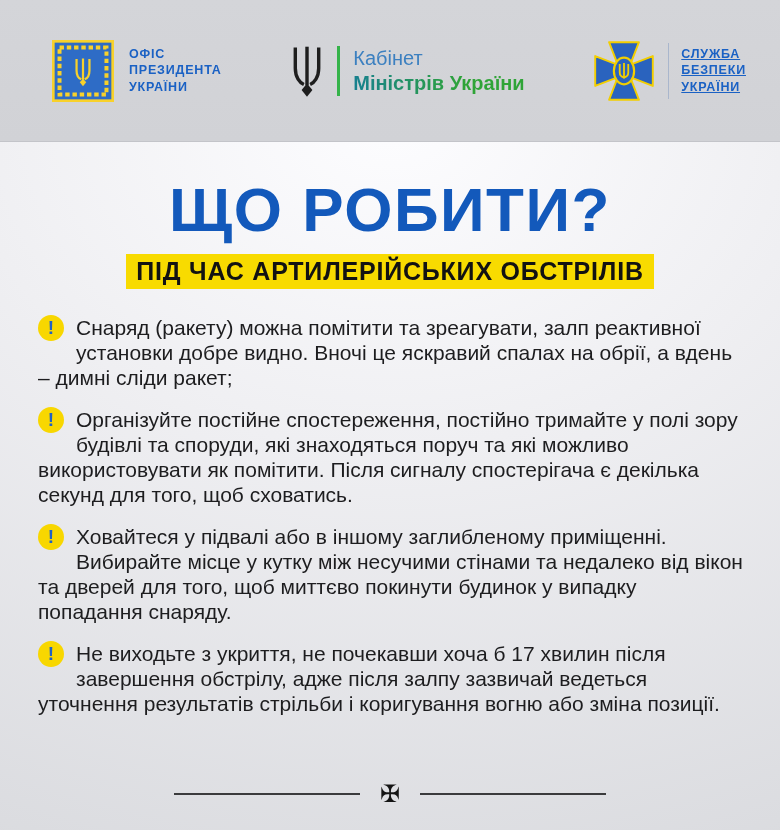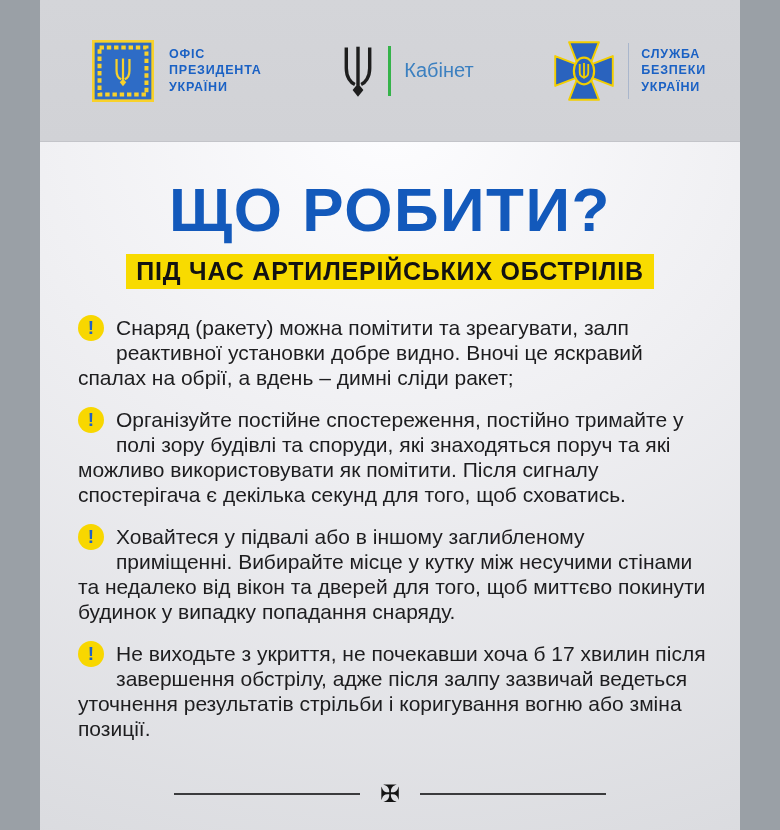--- a/index.html
+++ b/index.html
@@ -1,40 +1,40 @@
 <!DOCTYPE html>
 <html lang="uk"><head>
 <meta charset="utf-8">
 <style>
   * { margin: 0; padding: 0; box-sizing: border-box; }
   html, body { background: #9aa0a6; }
   body { font-family: "Liberation Sans", "DejaVu Sans", sans-serif; }
 
   .page {
     position: relative;
-    width: 700px; height: 830px;
+    width: 780px; height: 830px;
     margin: 0 auto;
     overflow: hidden;
     background: radial-gradient(ellipse 130% 95% at 50% 14%, #fdfdff 0%, #efeff2 42%, #dadbdf 100%);
   }
 
   
   .header {
     height: 142px;
     background: linear-gradient(180deg, #d4d5d9 0%, #d1d2d6 100%);
     border-bottom: 1px solid #c3c4c9;
     display: flex;
     align-items: center;
     justify-content: space-between;
     padding: 0 34px 0 52px;
   }
   .logo { display: flex; align-items: center; }
   .logo-caps { font-size: 12.5px; font-weight: 800; color: #1a61c4; line-height: 16.5px; letter-spacing: 0.8px; }
   .pres-text { margin-left: 15px; }
-  .sbu-text  { margin-left: 0; }
+  .sbu-text  { margin-left: 0; text-decoration: underline; }
 
   .green-divider { width: 3px; height: 50px; background: #35b34a; margin: 0 13px 0 12px; }
   .sbu-divider   { width: 1px; height: 56px; background: #a9b6cc; margin: 0 12px 0 12px; }
 
   .cab-line1 { font-size: 20px; line-height: 25px; font-weight: 500; color: #3c80c0; }
   .cab-line2 { font-size: 20px; line-height: 25px; font-weight: 700; color: #1f9247; }
   @supports (-webkit-background-clip: text) {
     .cab-line2 {
       background: linear-gradient(90deg, #17808f 0%, #2fa437 65%);
       -webkit-background-clip: text; background-clip: text; color: transparent;
@@ -134,20 +134,21 @@
         <g fill="none" stroke="#1e1e1e" stroke-width="3.8">
           <path d="M7,3 V26 C7,36 12,42 16.5,44"></path>
           <path d="M33,3 V26 C33,36 28,42 23.5,44"></path>
           <path d="M20,2 V45"></path>
         </g>
         <path d="M20,43 L26,50 L20,57.5 L14,50 Z" fill="#1e1e1e"></path>
       </svg>
       <div class="green-divider"></div>
       <div>
         <div class="cab-line1">Кабінет</div>
+        <div class="cab-line2">Міністрів України</div>
       </div>
     </div>
 
     <div class="logo">
       <svg width="64" height="64" viewBox="0 0 60 60" aria-hidden="true">
         <path d="M16,3 H44 L35.5,25 H24.5 Z M57,16 V44 L35,35.5 V24.5 Z M44,57 H16 L24.5,35 H35.5 Z M3,44 V16 L25,24.5 V35.5 Z M24,24 H36 V36 H24 Z" fill="#2a63be" stroke="#f2ce00" stroke-width="1.8" stroke-linejoin="round"></path>
         <ellipse cx="30" cy="30" rx="9.5" ry="12.5" fill="#2a63be" stroke="#f2ce00" stroke-width="2"></ellipse>
         <g fill="none" stroke="#f2ce00" stroke-width="1.7">
           <path d="M26,23.5 v8 c0,3 2,4.2 4,4.8"></path>
           <path d="M34,23.5 v8 c0,3 -2,4.2 -4,4.8"></path>

